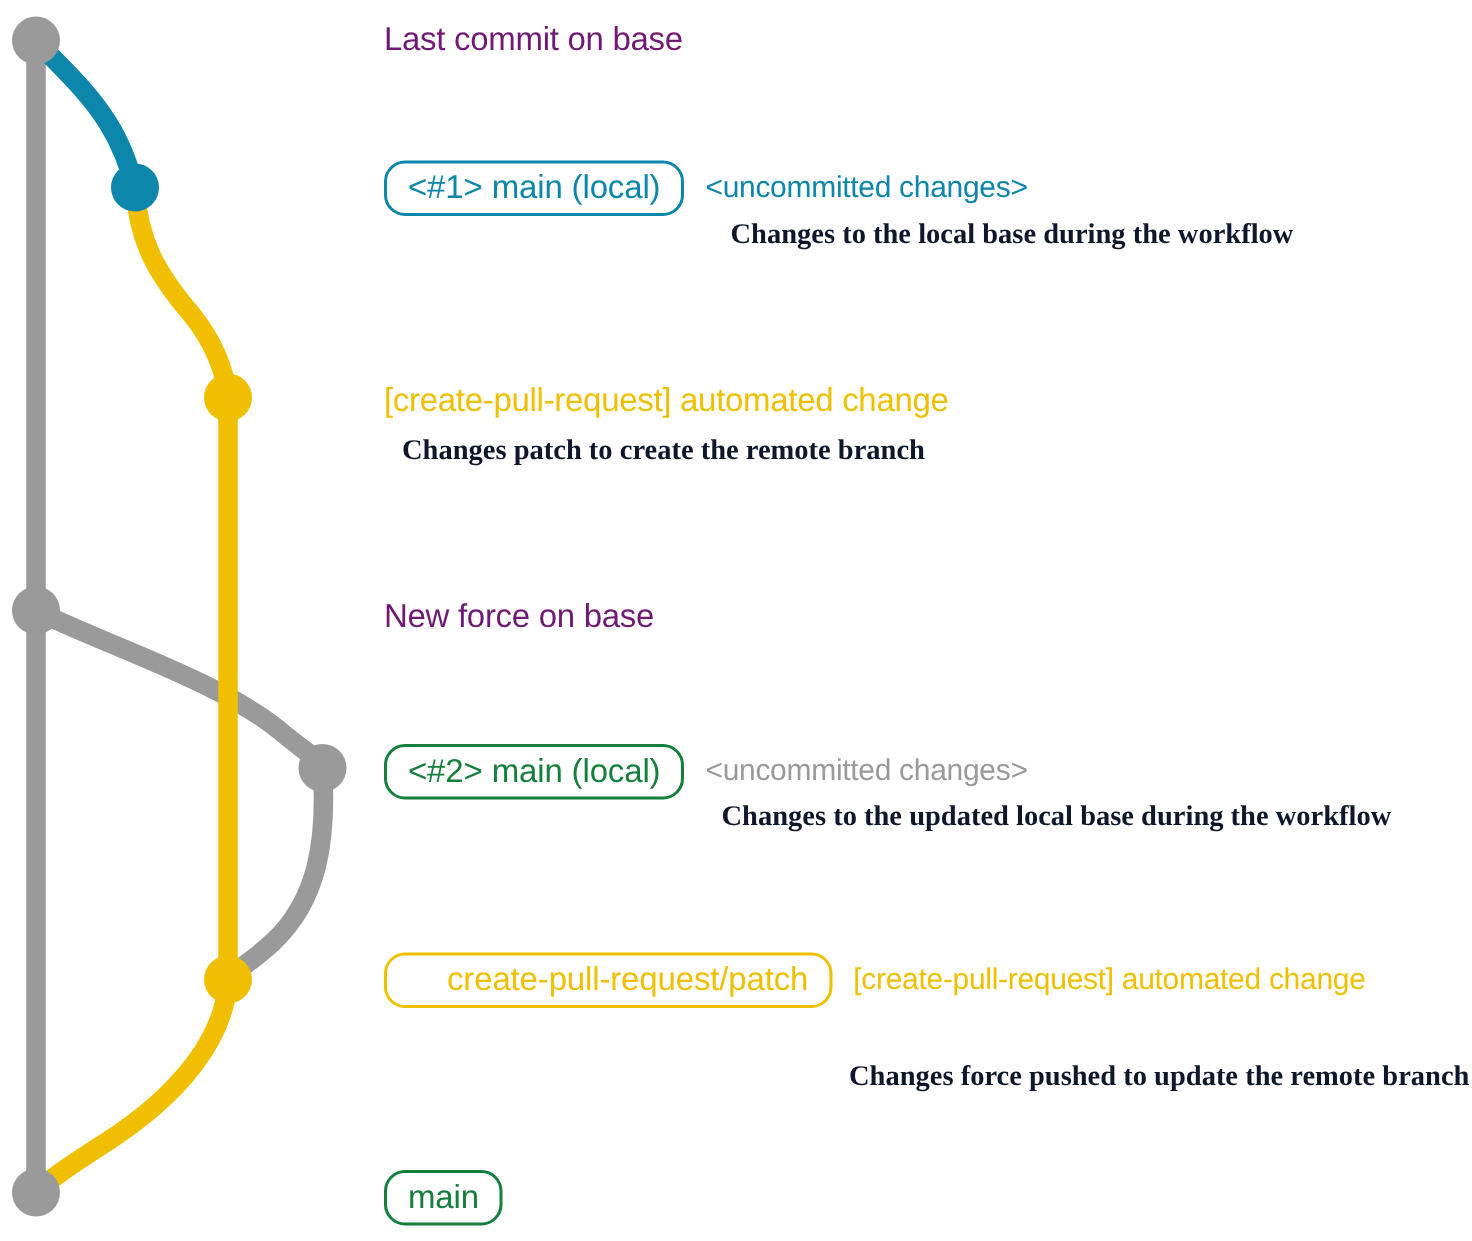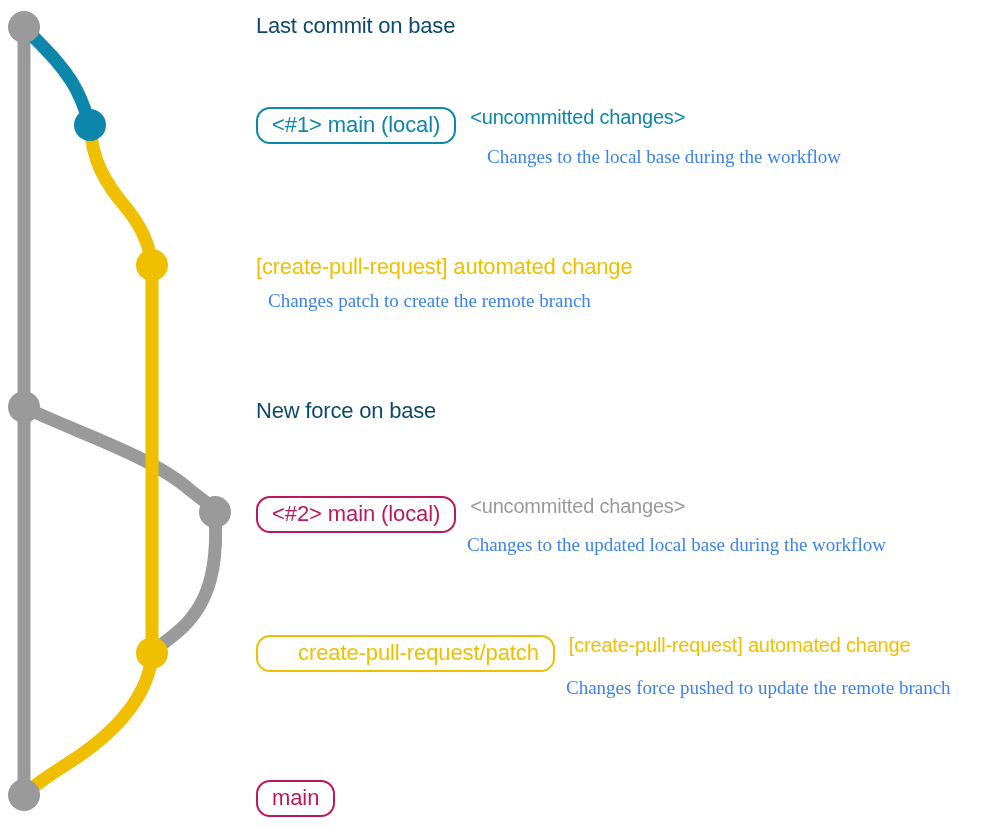--- a/index.html
+++ b/index.html
@@ -21,67 +21,68 @@
     position: absolute;
     left: 0;
     top: 0;
     width: 981px;
     height: 827px;
   }
 
   .row {
     position: absolute;
     display: flex;
-    align-items: flex-start;
+    align-items: center;
   }
 
   
   .pill {
     display: inline-block;
     border: 2px solid currentColor;
     border-radius: 14px;
     padding: 4px 14px 6px 14px;
     font-size: 22px;
     line-height: 1.05;
     letter-spacing: -0.1px;
     white-space: nowrap;
     background: #ffffff;
     box-sizing: border-box;
   }
   .pill.teal   { color: #0d86ab; }
   .pill.yellow { color: #f0c000; padding-left: 40px; }
-  .pill.gray   { color: #be185d; }
+  .pill.gray   { color: #15803d; }
 
   
   .headline {
     font-size: 20px;
     line-height: 1.05;
     white-space: nowrap;
     letter-spacing: -0.2px;
   }
   .headline.teal   { color: #0d86ab; }
   .headline.yellow { color: #f0c000; }
   .headline.gray   { color: #9a9a9a; }
 
   
   .commit-title {
     position: absolute;
     font-size: 22px;
-    color: #0c4a6e;
+    color: #701a75;
     white-space: nowrap;
     letter-spacing: -0.2px;
   }
 
   
   .desc {
     position: absolute;
     font-family: "Liberation Serif", serif;
     font-size: 19px;
-    color: #3b82f6;
+    color: #0f172a;
     white-space: nowrap;
+    font-weight: bold;
   }
 
   .pill-gap { width: 14px; flex: 0 0 auto; }
 </style>
 </head>
 <body>
 
 <svg id="graph-canvas" viewBox="0 0 981 827" width="981" height="827" xmlns="http://www.w3.org/2000/svg">
 
   <g fill="none" stroke-width="13" stroke-linecap="round" stroke-linejoin="round">
@@ -123,25 +124,25 @@
 <div class="commit-title" style="left:256px; top:254px; color:#f0c000;">[create-pull-request] automated change</div>
 <div class="desc" style="left:268px; top:290px;">Changes patch to create the remote branch</div>
 
 <div class="commit-title" style="left:256px; top:398px;">New force on base</div>
 
 <div class="row" style="left:256px; top:496px;">
   <span class="pill gray">&lt;#2&gt; main (local)</span>
   <span class="pill-gap"></span>
   <span class="headline gray">&lt;uncommitted changes&gt;</span>
 </div>
-<div class="desc" style="left:467px; top:534px;">Changes to the updated local base during the workflow</div>
+<div class="desc" style="left:481px; top:534px;">Changes to the updated local base during the workflow</div>
 
 <div class="row" style="left:256px; top:635px;">
   <span class="pill yellow">create-pull-request/patch</span>
   <span class="pill-gap"></span>
   <span class="headline yellow">[create-pull-request] automated change</span>
 </div>
-<div class="desc" style="left:566px; top:677px;text-align:center;">Changes force pushed to update the remote branch</div>
+<div class="desc" style="left:566px; top:707px;text-align:center;">Changes force pushed to update the remote branch</div>
 
 <div class="row" style="left:256px; top:780px;">
   <span class="pill gray">main</span>
   <span class="pill-gap"></span>
 </div>
 
 </body></html>

